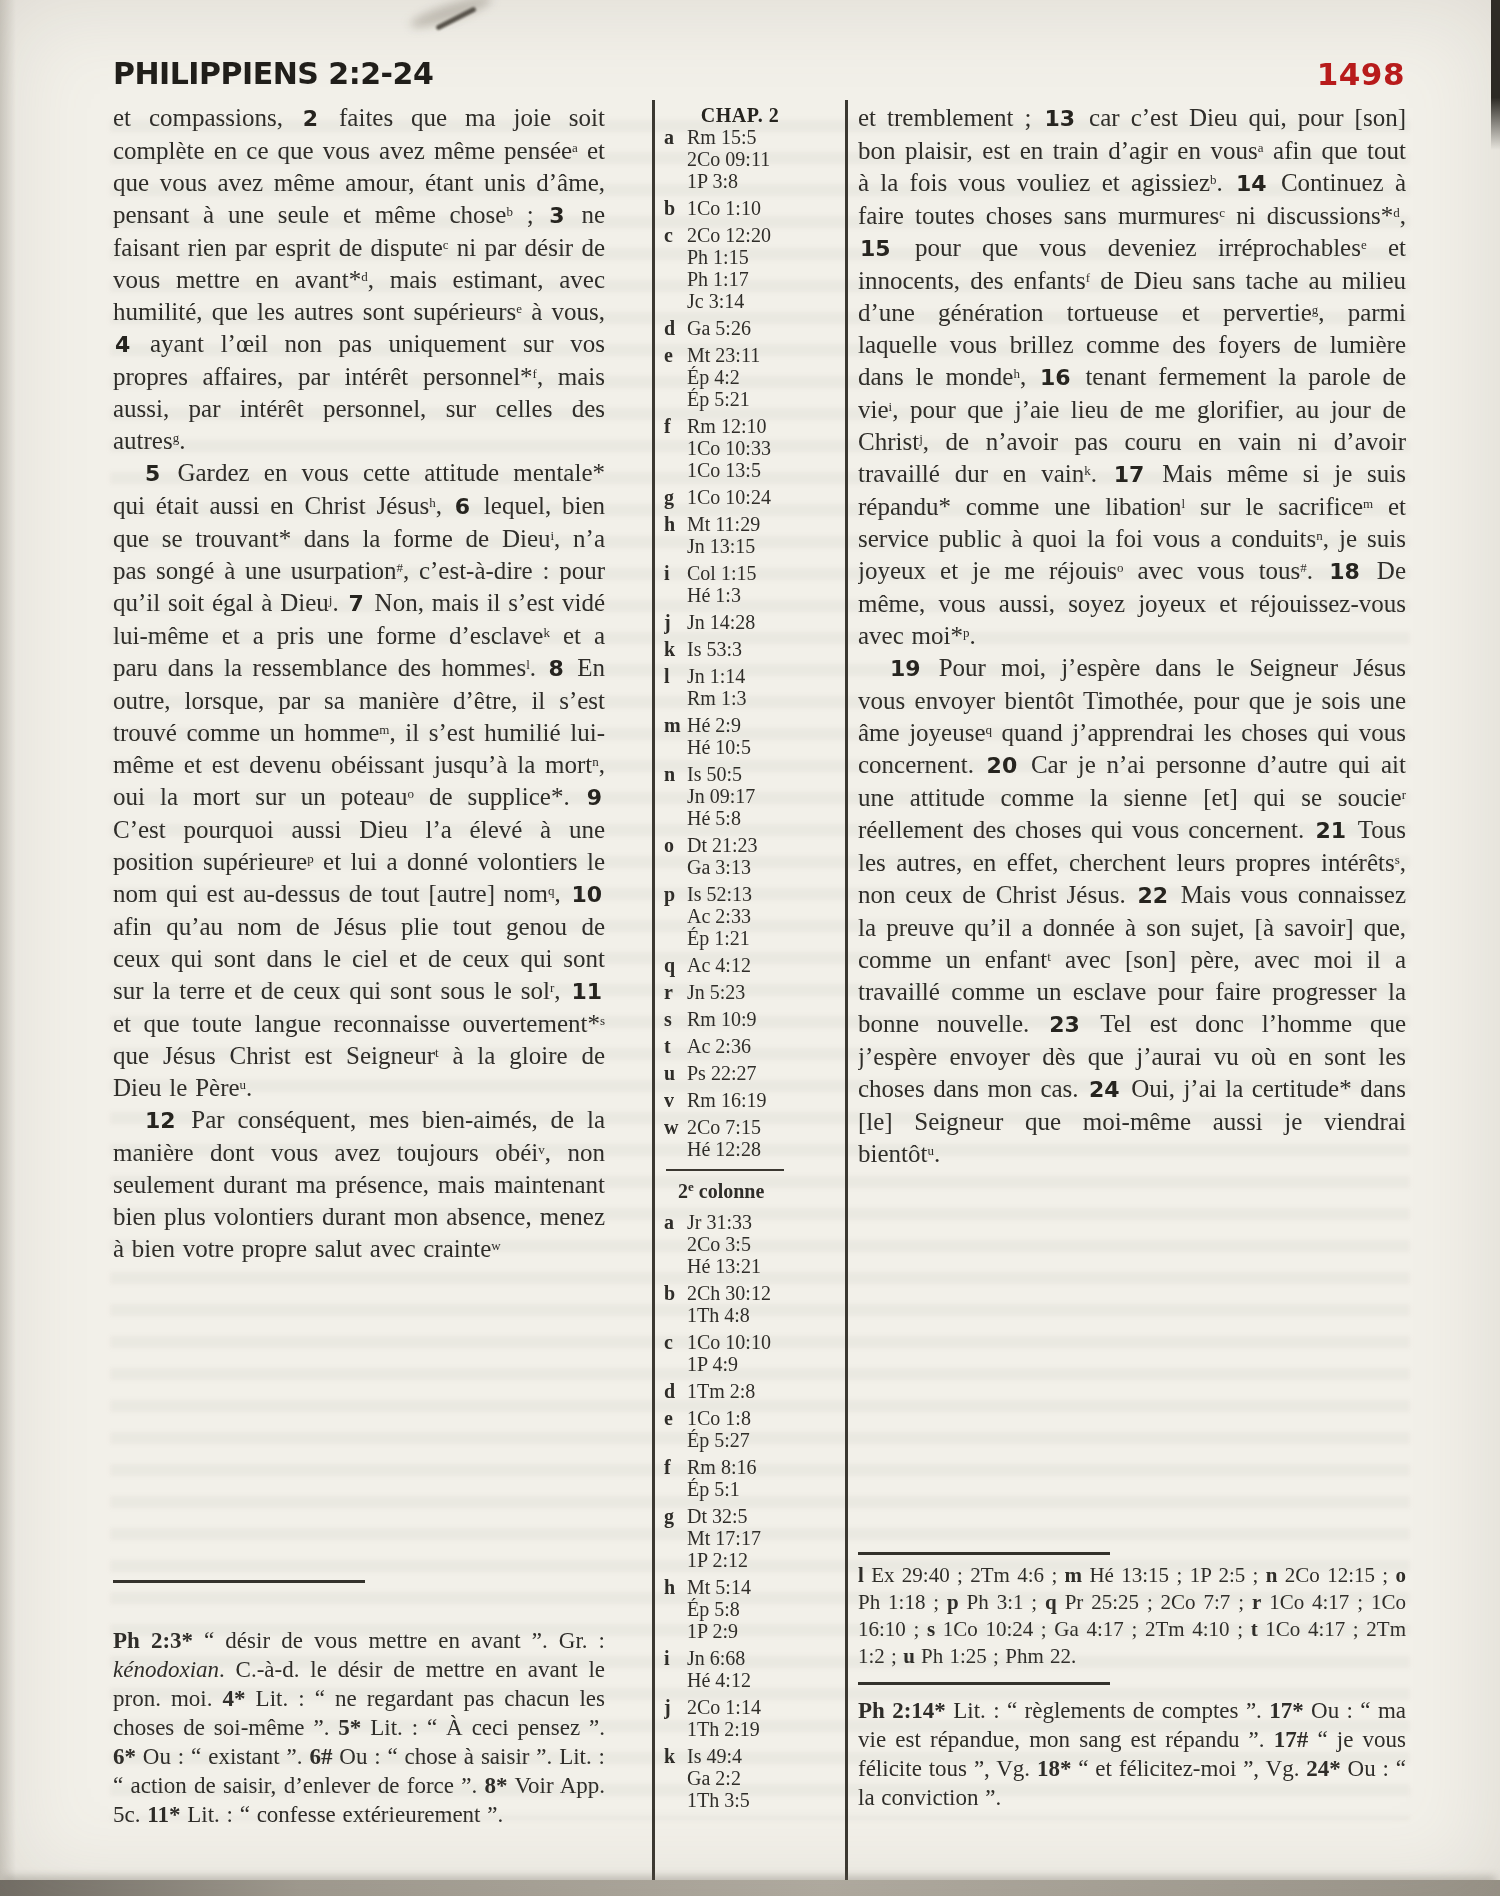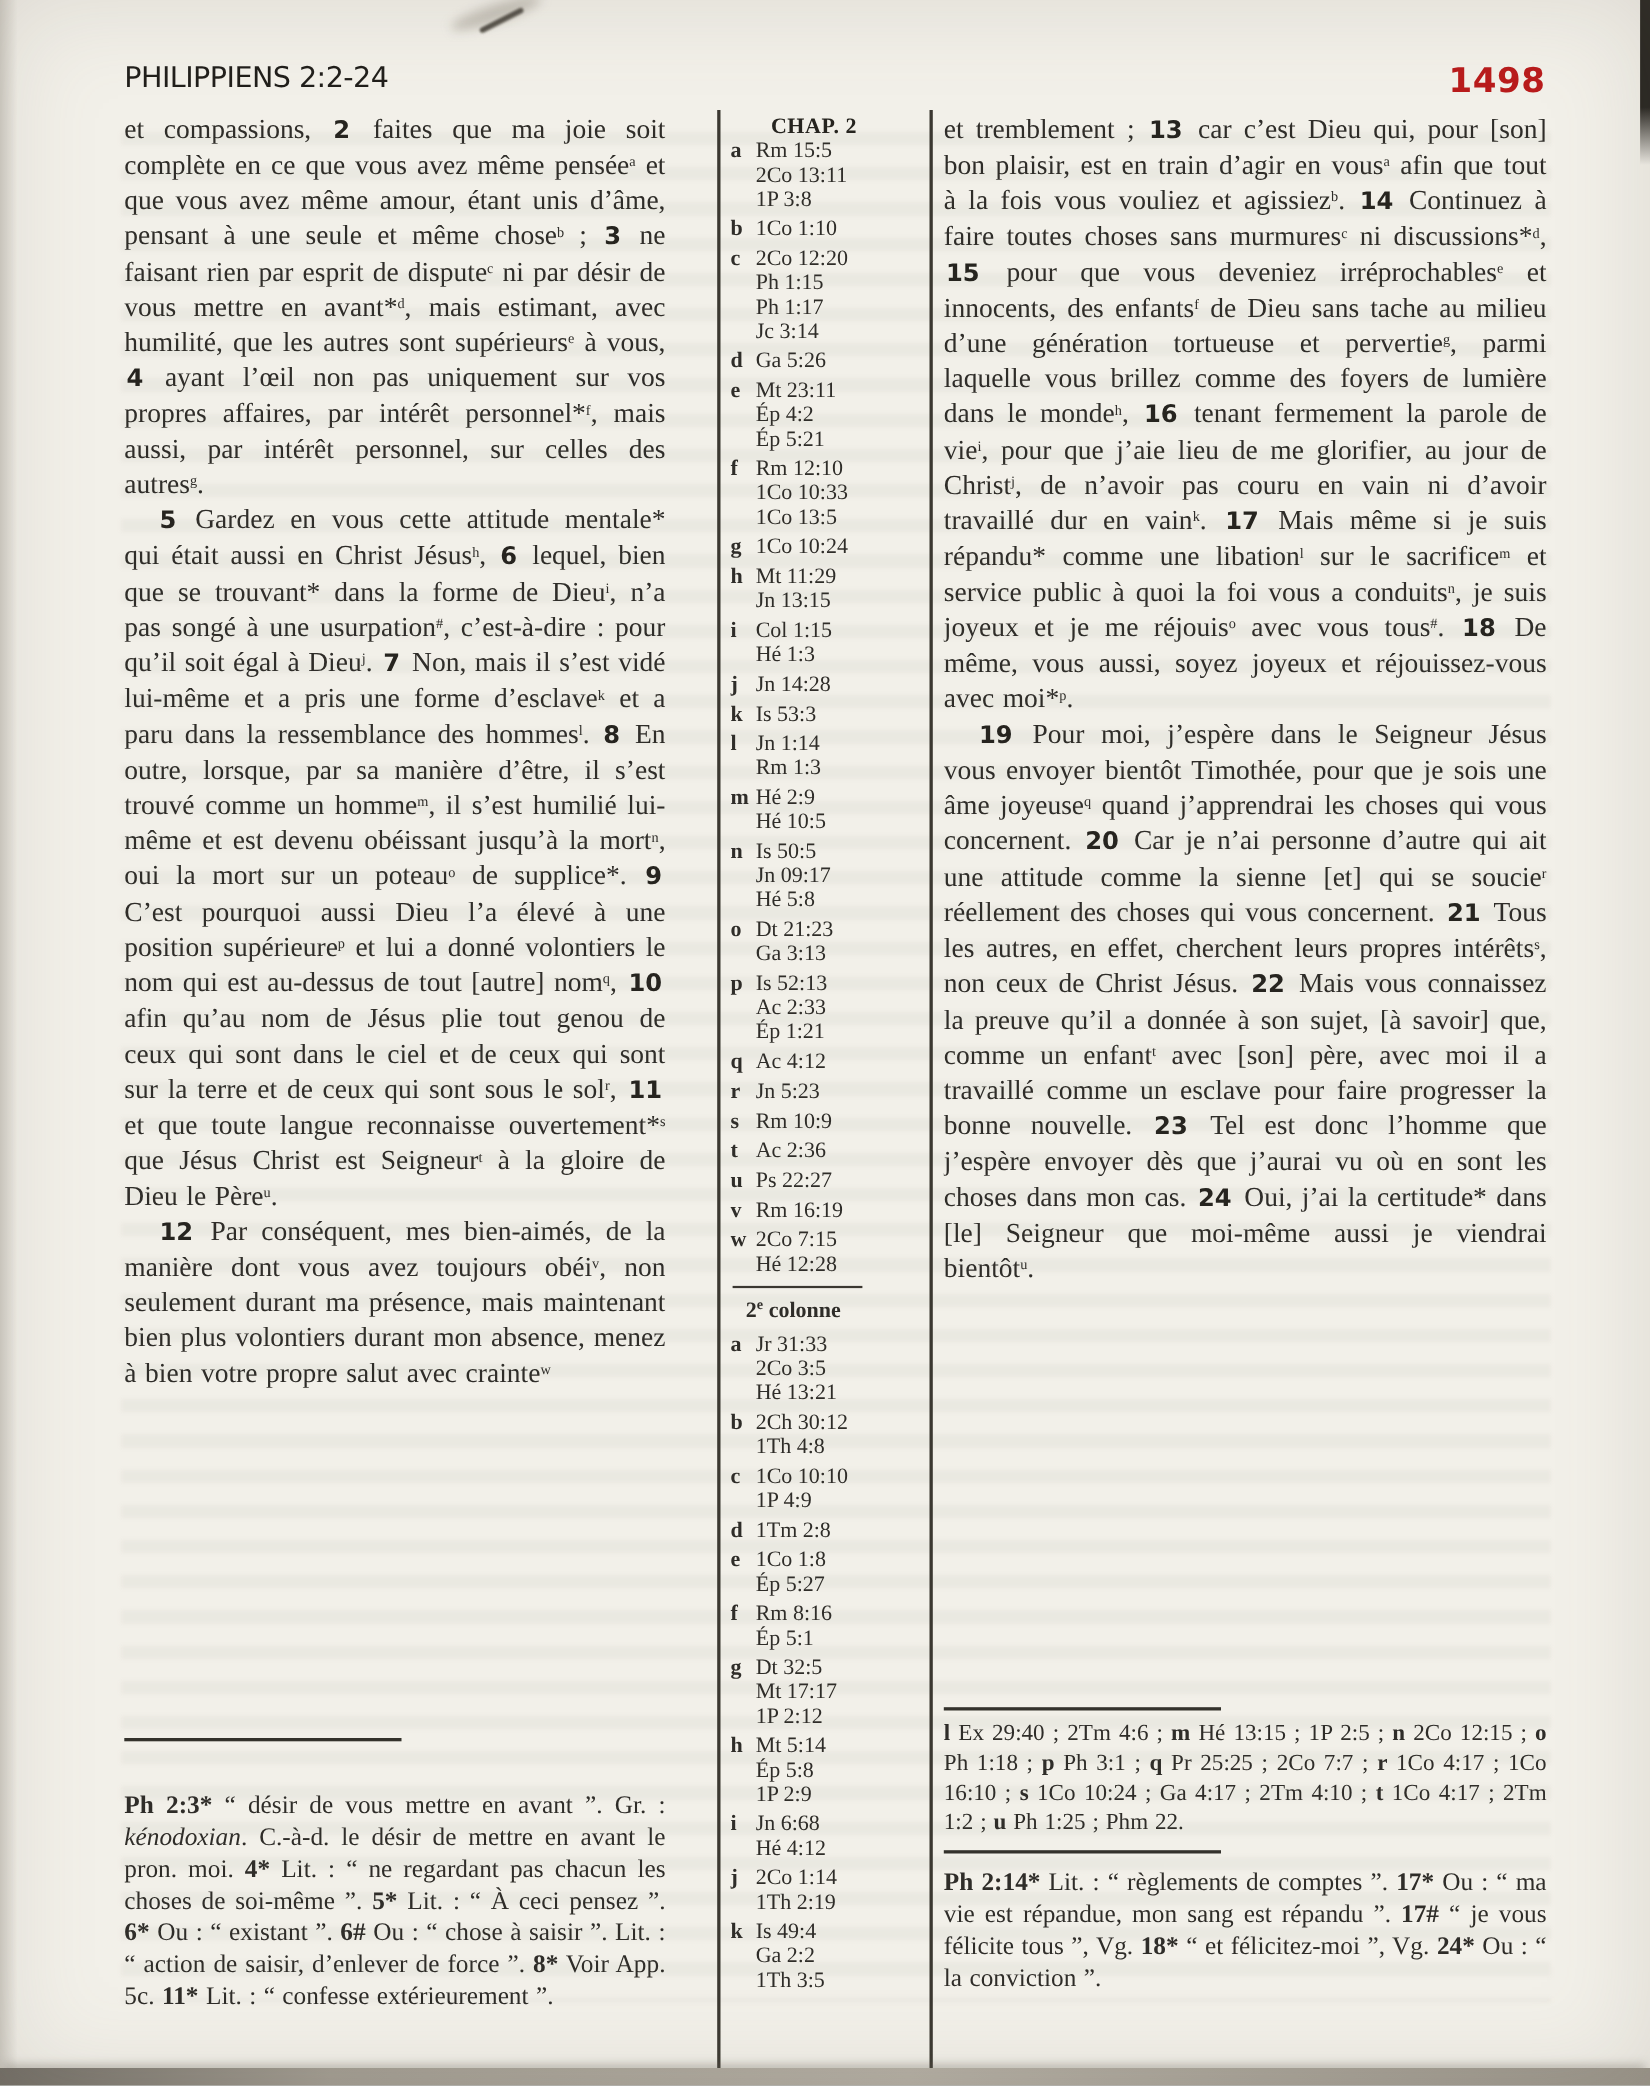--- a/index.html
+++ b/index.html
@@ -27,21 +27,21 @@
   .edge-bottom{position:absolute;left:0;bottom:0;width:100%;height:16px;
     background:linear-gradient(90deg,#716d65,#a19c91 20%,#b3aea3 55%,#9a958a);
     box-shadow:0 -7px 9px -4px rgba(95,90,80,.38);}
   .crease-shadow{position:absolute;left:408px;top:4px;width:86px;height:16px;border-radius:50%;
     background:rgba(125,118,106,.38);filter:blur(5px);transform:rotate(-18deg);}
   .crease-line{position:absolute;left:434px;top:16px;width:44px;height:5px;border-radius:3px;
     background:#57534b;filter:blur(1px);transform:rotate(-27deg);}
   
   .header{position:absolute;left:113px;top:54px;width:1292px;height:42px;}
   .h-left{position:absolute;left:0;top:2px;
-    font-family:"DejaVu Sans",sans-serif;font-weight:400;font-size:26px;letter-spacing:-.5px;color:#211f1b;}
+    font-family:"DejaVu Sans",sans-serif;font-weight:700;font-size:30px;letter-spacing:-.5px;color:#211f1b;}
   .h-center{position:absolute;left:50%;top:2px;transform:translateX(-50%);
     font-weight:700;font-size:30px;color:#26241f;white-space:nowrap;}
   .h-right{position:absolute;right:0;top:2px;
     font-family:"DejaVu Sans",sans-serif;font-weight:700;font-size:31px;letter-spacing:.5px;color:#b91c1c;}
   
   .vrule{position:absolute;top:100px;width:2.5px;height:1782px;background:#3b3831;}
   .vrule.v1{left:652px;}
   .vrule.v2{left:845px;}
   
   .bodycol{position:absolute;font-size:25px;line-height:32px;text-align:justify;overflow:hidden;
@@ -92,21 +92,21 @@
       <p class="para ind"><span class="vn">12</span> Par conséquent, mes bien-aimés, de la manière dont vous avez toujours obéi<sup class="sup">v</sup>, non seulement durant ma présence, mais maintenant bien plus volontiers durant mon absence, menez à bien votre propre salut avec crainte<sup class="sup">w</sup></p>
     </div>
 
   <div class="refcol">
     <div class="chap">CHAP. 2</div>
     <div>
         <div class="refgroup">
           <span class="reflet">a</span>
           <div class="reflist">
             <div class="refline">Rm 15:5</div>
-            <div class="refline">2Co 13:11</div>
+            <div class="refline">2Co 09:11</div>
             <div class="refline">1P 3:8</div>
           </div>
         </div>
         <div class="refgroup">
           <span class="reflet">b</span>
           <div class="reflist">
             <div class="refline">1Co 1:10</div>
           </div>
         </div>
         <div class="refgroup">

